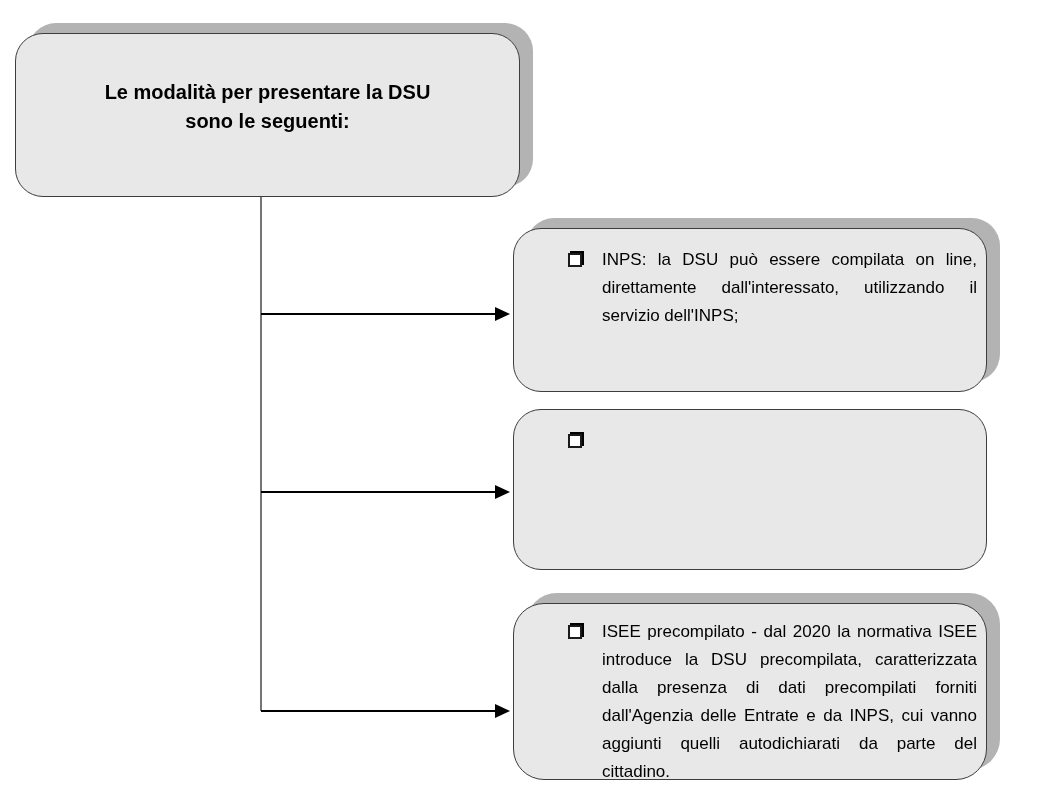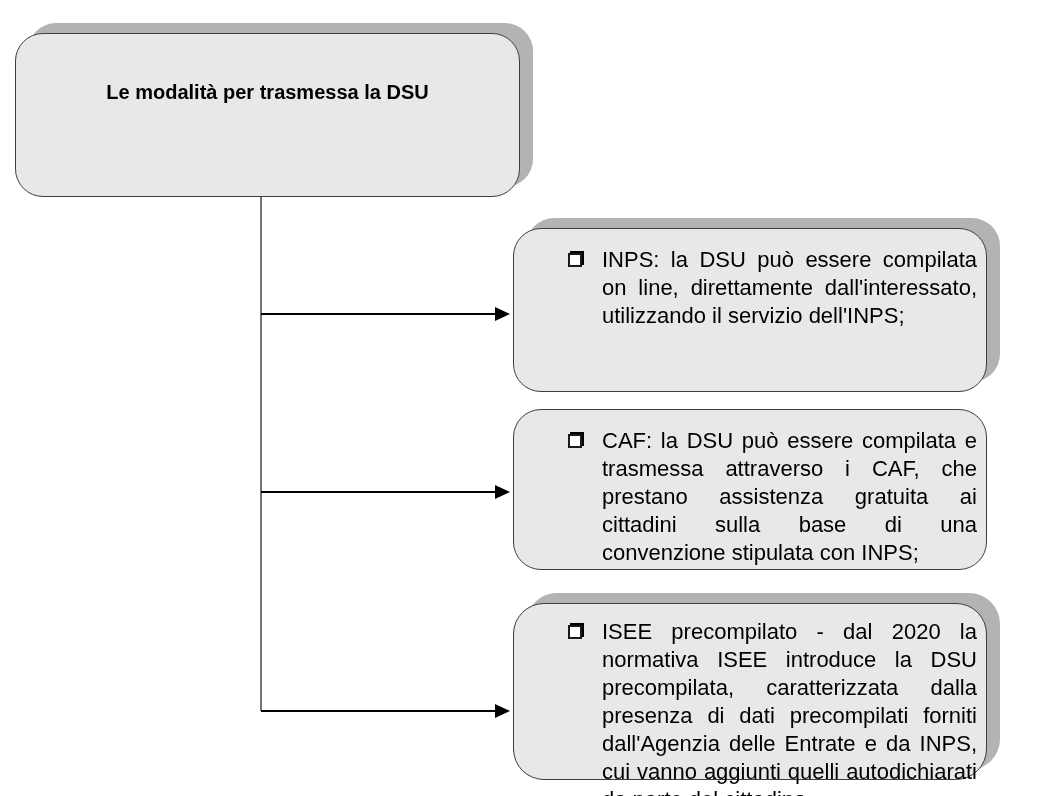--- a/index.html
+++ b/index.html
@@ -21,42 +21,43 @@
   .branch-2{top:409px;height:161px;}
   .branch-3{top:603px;height:177px;border-radius:31px;}
   .item{display:flex;align-items:flex-start;padding:17px 9px 0 52px;}
   .branch-3 .item{padding-top:14px;}
   .bullet{
     flex:0 0 auto;width:10px;height:10px;background:#fff;
     border:2px solid #1a1a1a;box-shadow:2px -2px 0 0 #000;
     margin:7px 20px 0 2px;
   }
   .branch-text{
-    flex:1 1 auto;font-size:22px;line-height:28px;
+    flex:1 1 auto;font-size:17px;line-height:28px;
     text-align:justify;text-align-last:left;
   }
   .trunk{position:absolute;left:260px;top:197px;width:2px;height:514px;background:#757575;}
   .arrow{position:absolute;}
   .arrow-shaft{position:absolute;left:261px;width:235px;height:2px;background:#000;}
   .arrow-head{
     position:absolute;left:495px;width:0;height:0;
     border-left:15px solid #000;border-top:7px solid transparent;border-bottom:7px solid transparent;
   }
   .shaft-1{top:313px;} .head-1{top:307px;}
   .shaft-2{top:491px;} .head-2{top:485px;}
   .shaft-3{top:710px;} .head-3{top:704px;}
 </style>
 </head>
 <body>
 
 <div class="canvas">
 
   <div class="node root-box shadowed">
     <div class="root-title">
-      <div>Le modalità per trasmessa la DSU</div>
+      <div>Le modalità per presentare la DSU</div>
+      <div>sono le seguenti:</div>
     </div>
   </div>
 
   <div class="trunk"></div>
 
   <div class="arrow">
     <div class="arrow-shaft shaft-1"></div>
     <div class="arrow-head head-1"></div>
   </div>
   <div class="arrow">
@@ -71,21 +72,20 @@
   <div class="node branch branch-1 shadowed">
     <div class="item">
       <span class="bullet"></span>
       <div class="branch-text">INPS: la DSU può essere compilata on line, direttamente dall'interessato, utilizzando il servizio dell'INPS;</div>
     </div>
   </div>
 
   <div class="node branch branch-2">
     <div class="item">
       <span class="bullet"></span>
-      <div class="branch-text">CAF: la DSU può essere compilata e trasmessa attraverso i CAF, che prestano assistenza gratuita ai cittadini sulla base di una convenzione stipulata con INPS;</div>
     </div>
   </div>
 
   <div class="node branch branch-3 shadowed">
     <div class="item">
       <span class="bullet"></span>
       <div class="branch-text">ISEE precompilato - dal 2020 la normativa ISEE introduce la DSU precompilata, caratterizzata dalla presenza di dati precompilati forniti dall'Agenzia delle Entrate e da INPS, cui vanno aggiunti quelli autodichiarati da parte del cittadino.</div>
     </div>
   </div>
 

